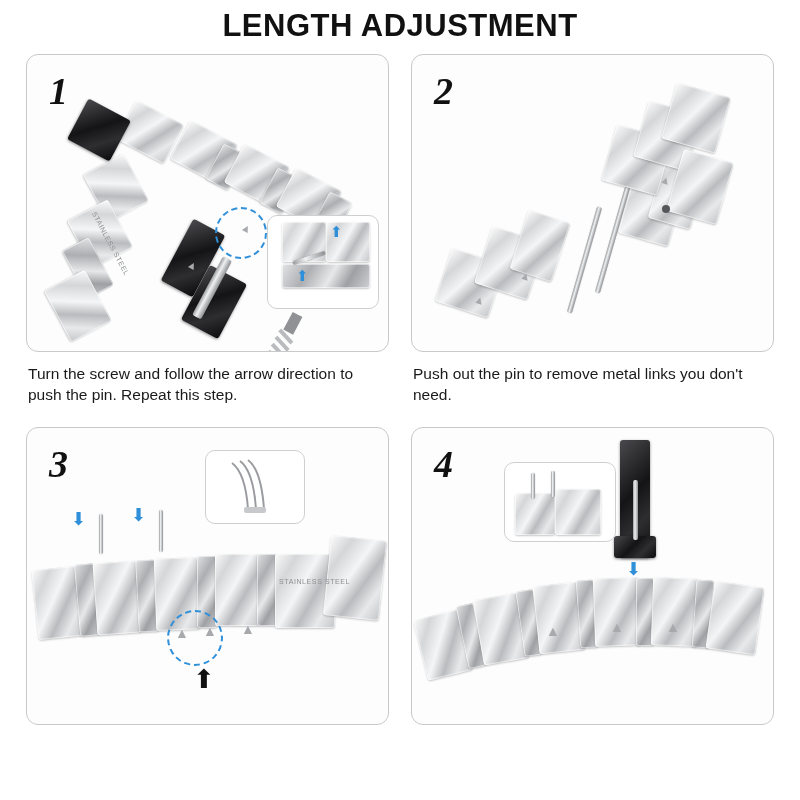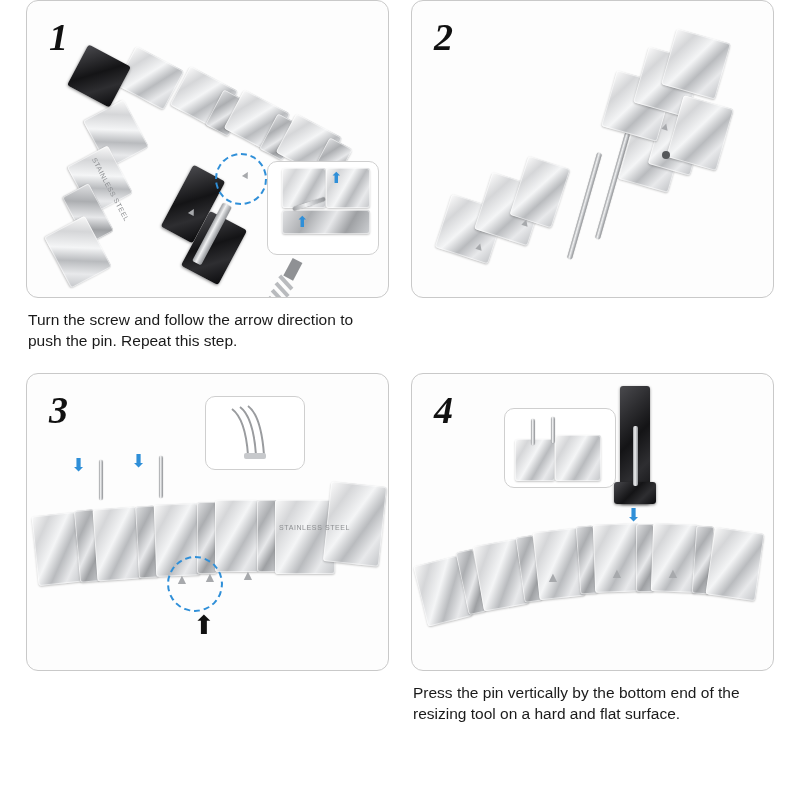--- a/index.html
+++ b/index.html
@@ -132,20 +132,21 @@
     color: #a7a9ac;
     font-size: 11px;
     line-height: 1;
   }
 </style>
 </head>
 <body>
 
 <div class="page">
 
+  <div class="title">LENGTH ADJUSTMENT</div>
 
   <div class="grid">
 
     <div class="cell">
       <div class="panel">
         <div class="step-num">1</div>
         <div class="stage">
 
           <div class="link" style="left:150px;top:75px;width:54px;height:44px;transform:rotate(28deg);"></div>
           <div class="link dark" style="left:186px;top:92px;width:26px;height:40px;transform:rotate(28deg);"></div>
@@ -219,20 +220,21 @@
           <div class="link" style="left:262px;top:100px;width:52px;height:64px;transform:rotate(16deg);"></div>
           <div class="link" style="left:256px;top:34px;width:56px;height:58px;transform:rotate(16deg);"></div>
 
           <div class="chev" style="left:108px;top:216px;transform:rotate(16deg);">▲</div>
           <div class="chev" style="left:62px;top:240px;transform:rotate(16deg);">▲</div>
           <div class="chev" style="left:248px;top:120px;transform:rotate(16deg);">▲</div>
 
           <div style="position:absolute;left:250px;top:150px;width:8px;height:8px;border-radius:50%;background:#55575a;"></div>
         </div>
       </div>
+      <div class="caption">Push out the pin to remove metal links you don't need.</div>
     </div>
 
     <div class="cell">
       <div class="panel">
         <div class="step-num">3</div>
         <div class="stage">
 
           <div class="link" style="left:8px;top:140px;width:44px;height:70px;transform:rotate(-6deg);"></div>
           <div class="link dark" style="left:50px;top:136px;width:20px;height:72px;transform:rotate(-5deg);"></div>
           <div class="link" style="left:68px;top:134px;width:44px;height:72px;transform:rotate(-4deg);"></div>
@@ -301,17 +303,16 @@
           <div class="arrow-blue" style="left:214px;top:132px;">⬇</div>
 
           <div class="callout" style="left:92px;top:34px;width:110px;height:78px;">
             <div class="link" style="left:10px;top:30px;width:40px;height:42px;"></div>
             <div class="link" style="left:50px;top:26px;width:46px;height:46px;"></div>
             <div class="pin" style="left:26px;top:10px;width:4px;height:26px;"></div>
             <div class="pin" style="left:46px;top:8px;width:4px;height:26px;"></div>
           </div>
         </div>
       </div>
-      <div class="caption">Press the pin vertically by the bottom end of the resizing tool on a hard and flat surface.</div>
     </div>
 
   </div>
 </div>
 
 </body></html>

